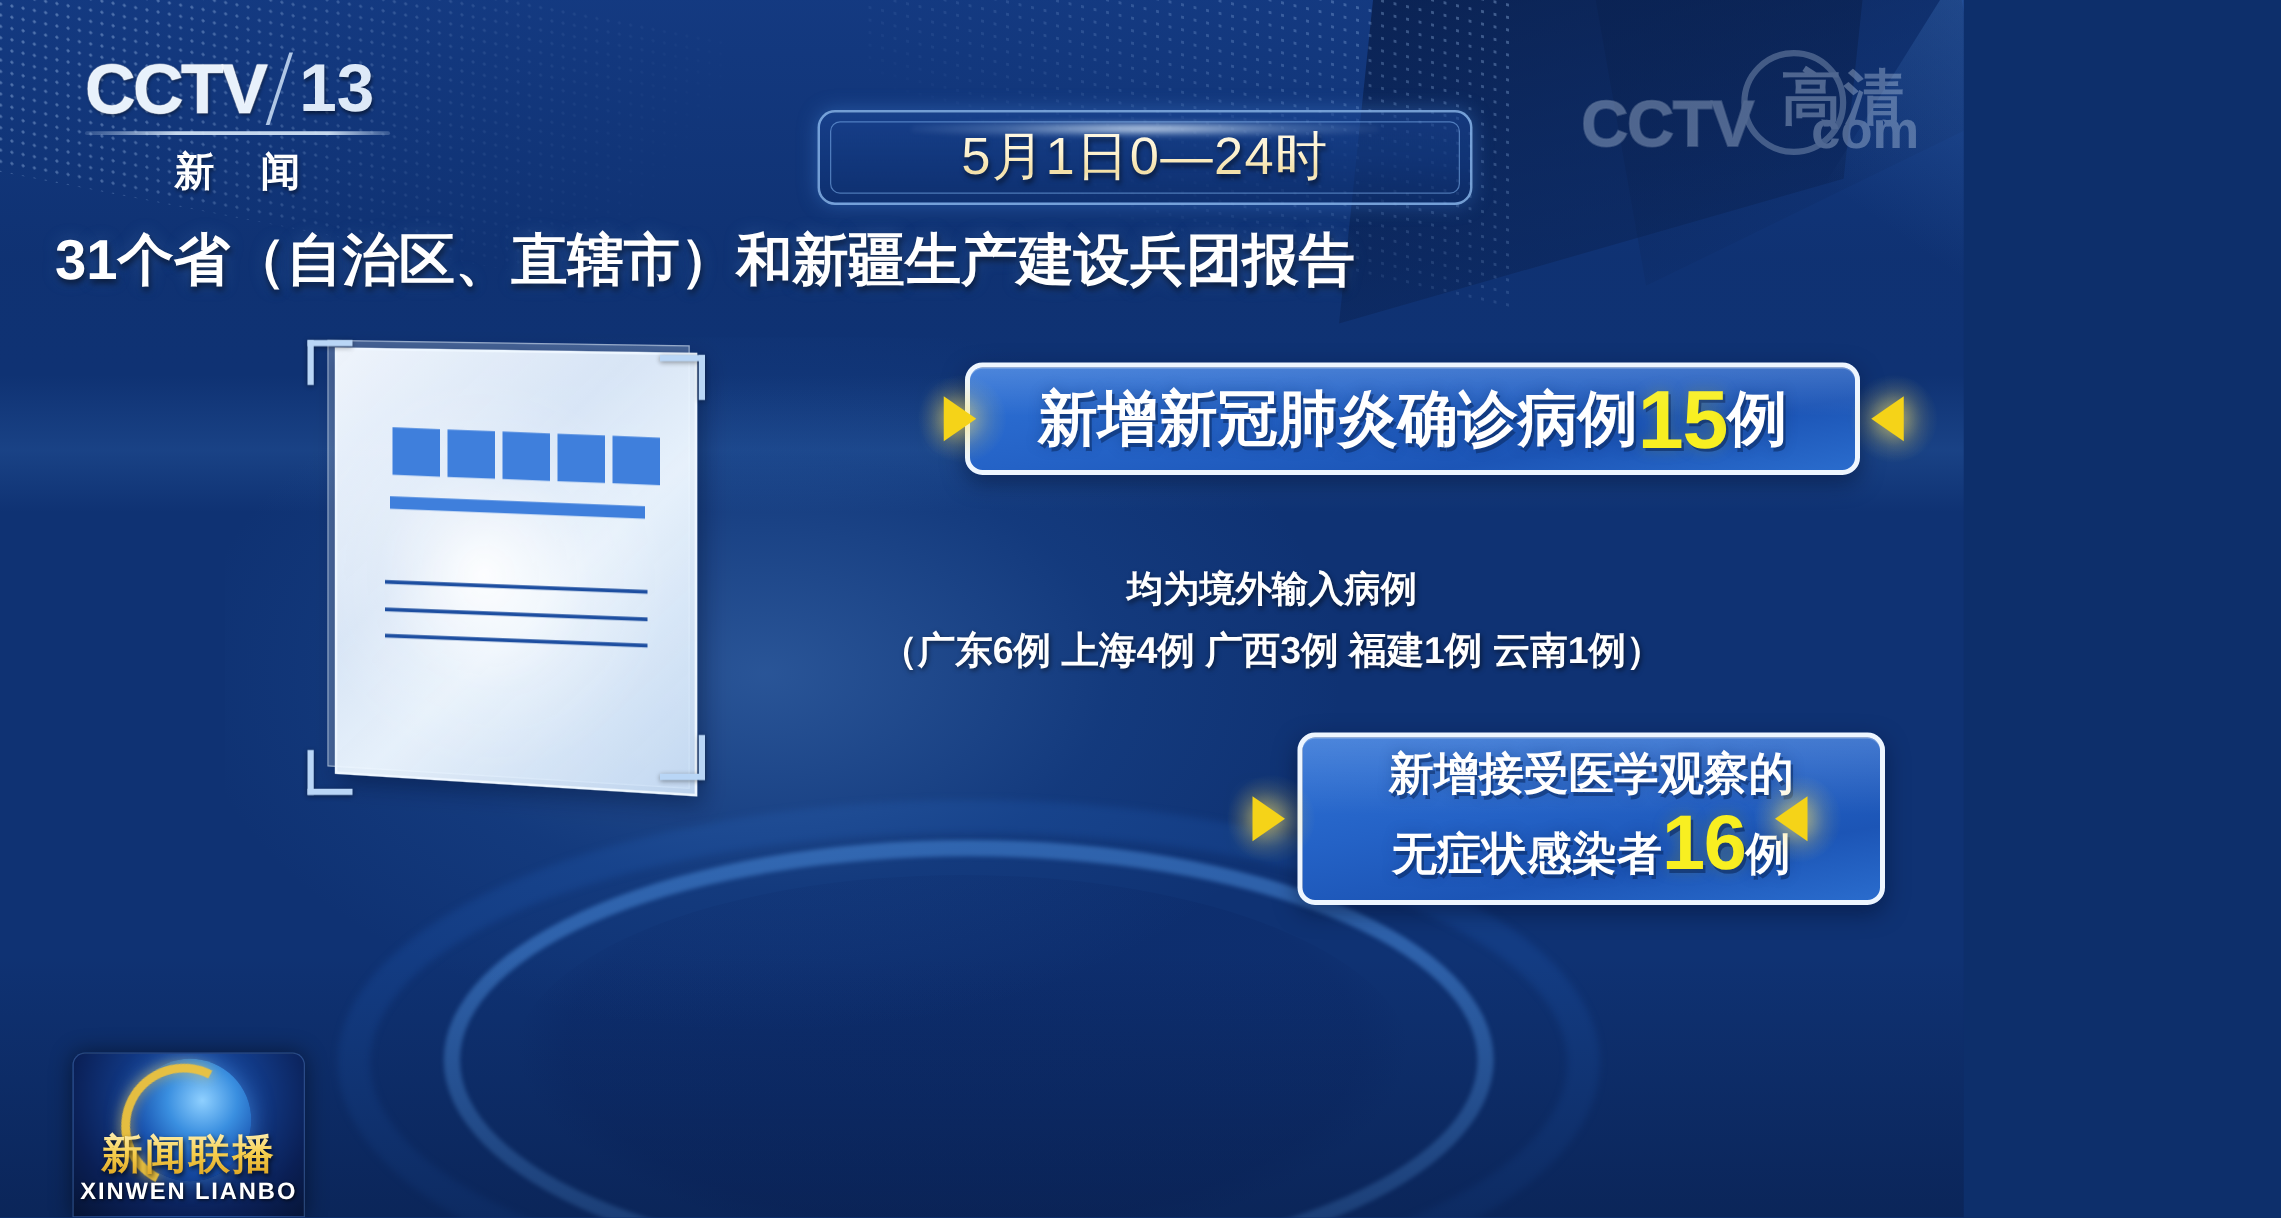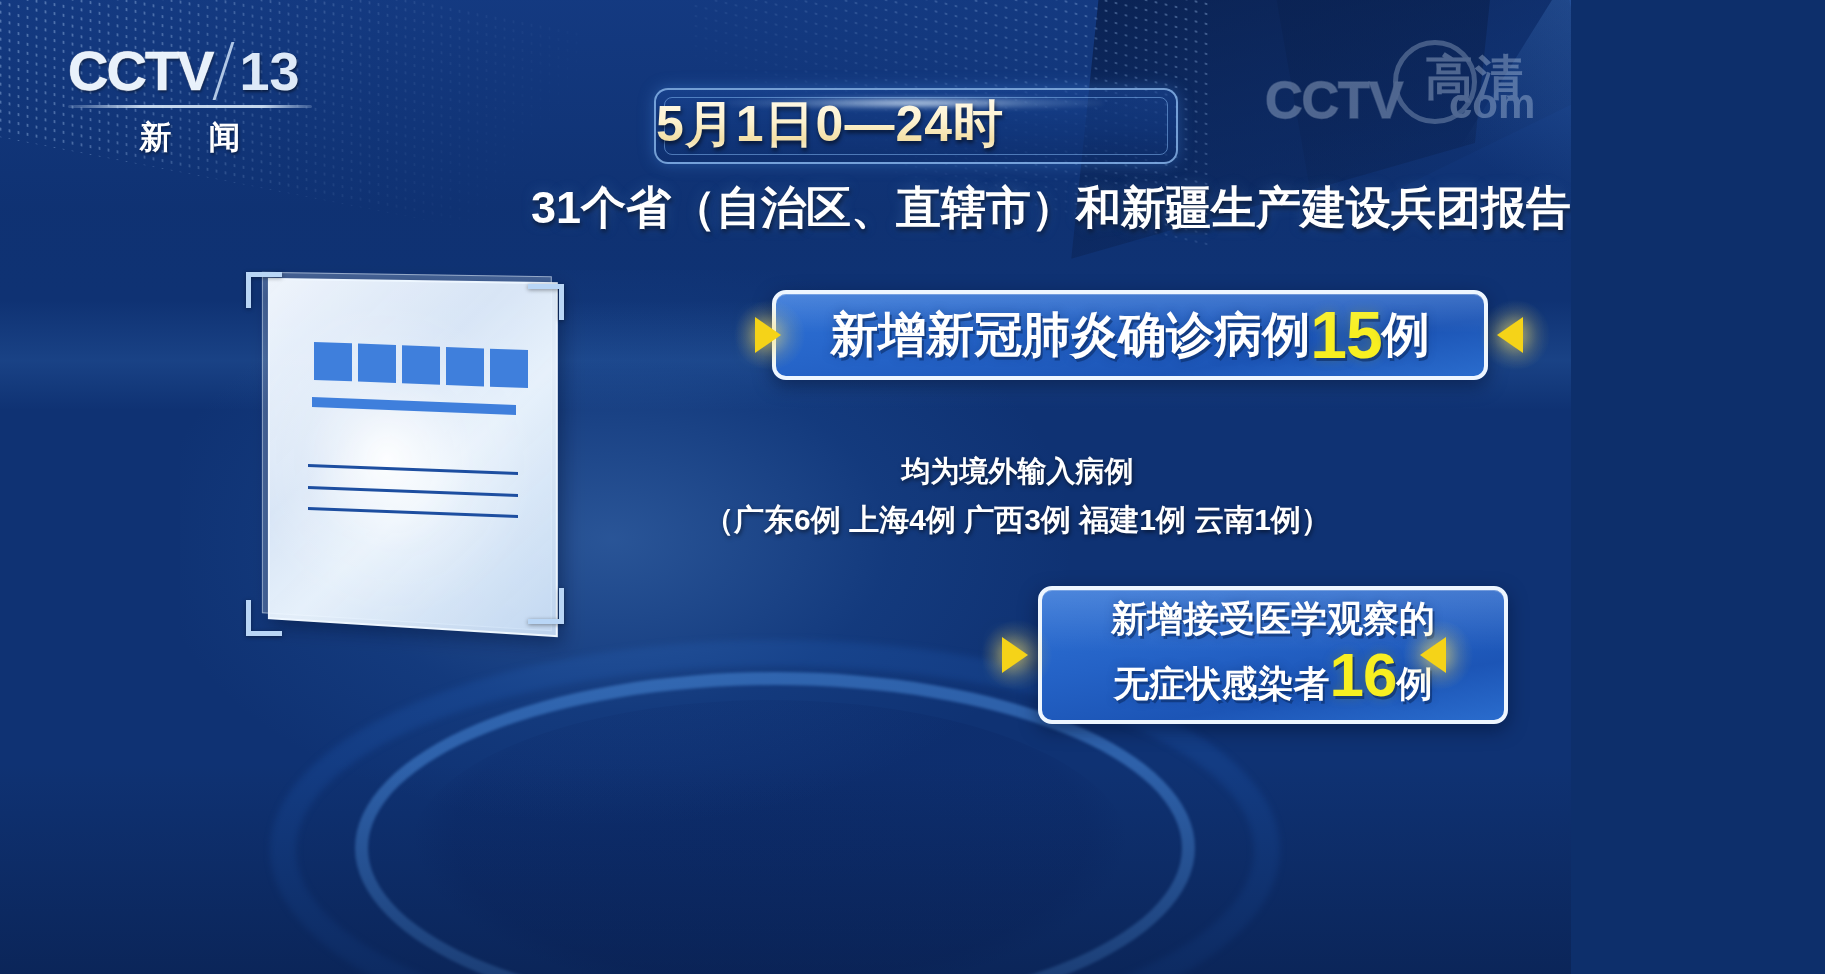--- a/index.html
+++ b/index.html
@@ -171,34 +171,36 @@
     border-radius: 8px;
   }
   #title-banner .sheen {
     position: absolute; left: 14%; top: 6px; width: 72%; height: 14px;
     background: radial-gradient(ellipse at 50% 50%, rgba(230,243,255,0.85) 0%, rgba(190,222,252,0.25) 45%, rgba(255,255,255,0) 78%);
     filter: blur(2px);
   }
   #title-text {
     position: absolute; left: 0; right: 0; top: 50%;
     transform: translateY(-52%);
-    font-size: 50px; font-weight: 700; letter-spacing: 1px;
+    text-align: center;
+    font-size: 42px; font-weight: 400; letter-spacing: 1px;
     background: linear-gradient(180deg, #fffbee 0%, #fdf2cf 45%, #f3dfa6 72%, #fffdf4 100%);
     -webkit-background-clip: text; background-clip: text;
     color: transparent;
     filter: drop-shadow(1px 3px 2px rgba(0,0,0,0.55));
   }
 
   
   #headline {
-    position: absolute; left: 0; right: 0; top: 178px;
-    text-align: right;
+    position: absolute; left: 0; right: 12px; top: 178px;
+    text-align: left;
     font-size: 45px; font-weight: 700; color: #ffffff;
     letter-spacing: 0px;
     text-shadow: 1px 3px 5px rgba(0,0,0,0.55), 0 0 14px rgba(120,180,245,0.25);
+    padding-left: 44px;
   }
 
   
   #doc-graphic { position: absolute; left: 248px; top: 268px; width: 310px; height: 360px; }
   .doc-sheet {
     position: absolute; left: 16px; top: 12px; width: 292px; height: 348px;
     background: linear-gradient(135deg, rgba(244,249,255,0.96) 0%, rgba(226,238,252,0.93) 38%, rgba(238,247,255,0.95) 58%, rgba(206,226,248,0.9) 100%);
     border: 2px solid rgba(238,247,255,0.95);
     box-shadow: 4px 6px 18px rgba(3,16,48,0.45);
     transform: perspective(900px) rotateY(-7deg) skewY(2.2deg);
@@ -432,14 +434,19 @@
   <div class="stat-box" id="stat-box-2">
     <div>
       <span class="stat-text">新增接受医学观察的</span>
     </div>
     <div>
       <span class="stat-text">无症状感染者</span><span class="stat-num">16</span><span class="stat-text">例</span>
     </div>
   </div>
 
 
+  <div id="xinwen-logo">
+    <div class="globe"></div>
+    <div class="xw-cn">新闻联播</div>
+    <div class="xw-en">XINWEN  LIANBO</div>
+  </div>
 
 </div>
 
 </body></html>

